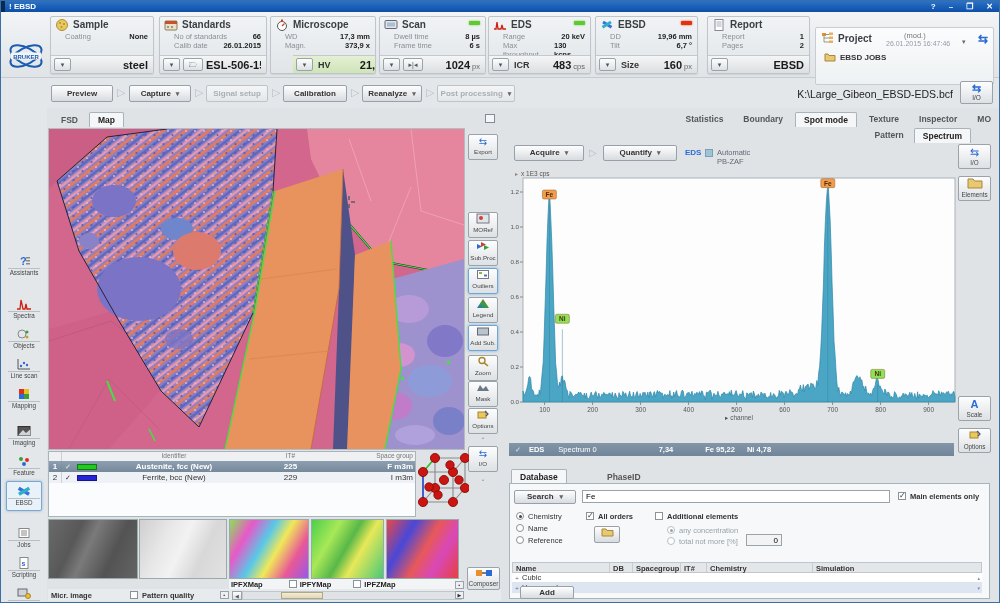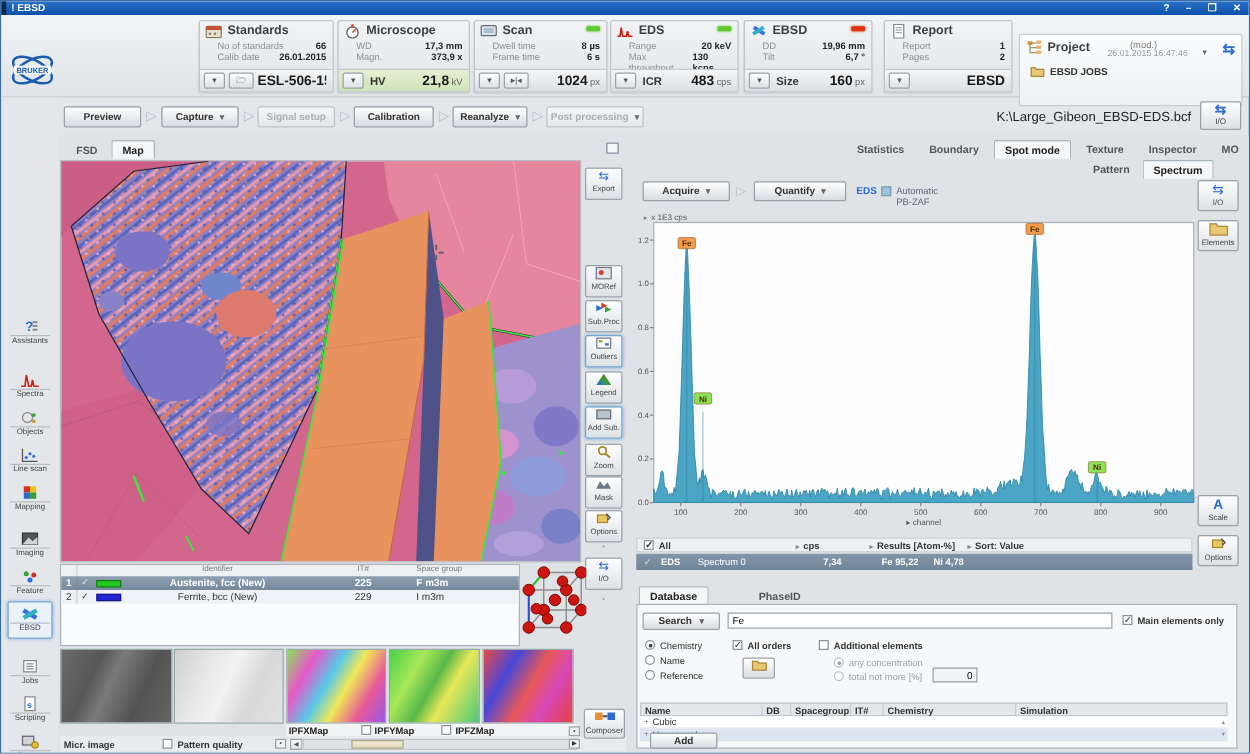--- a/index.html
+++ b/index.html
@@ -25,21 +25,21 @@
   .ptitle { font-size:10px; font-weight:bold; color:#3a3f44; }
   .picon { position:absolute; left:4px; top:2px; width:14px; height:12px; }
   .led { position:absolute; right:5px; top:4px; width:11px; height:4px; border-radius:1px; }
   .led.green { background:#5fc832; box-shadow:0 0 2px #5fc832; }
   .led.red { background:#e03410; box-shadow:0 0 2px #e03410; }
   .prow { display:flex; justify-content:space-between; padding:0 5px 0 14px; height:9px; line-height:9px; }
   .prow .pl { color:#8a8f94; font-size:7.5px; }
   .prow .pv { color:#222; font-size:7.5px; font-weight:bold; }
   .pfoot { position:absolute; left:0; bottom:0; width:100%; height:18px;
     background:linear-gradient(#f4f5f6,#dcdfe2); border-top:1px solid #c4c9cd; display:flex; align-items:center; padding:0 5px 0 3px; }
-  .pfoot.greenbg { background:linear-gradient(#e4f0d4,#cfe4b8); }
+  .pfoot.greenbg { background:linear-gradient(#e4f0d4,#cfe4b8);margin-left:22px; }
   .chevbtn { width:17px; height:13px; border:1px solid #9aa3aa; border-radius:2px;
     background:linear-gradient(#fdfdfd,#dde1e4); font-size:7px; color:#555; text-align:center; line-height:12px; margin-right:3px; }
   .chevbtn::after { content:'\25BE'; }
   .sqbtn { width:20px; height:13px; border:1px solid #9aa3aa; border-radius:2px;
     background:linear-gradient(#fdfdfd,#dde1e4); font-size:7px; color:#555; text-align:center; line-height:12px; margin-right:3px; }
   .fval { flex:1; text-align:right; font-size:11px; font-weight:bold; color:#1a1a1a; white-space:nowrap; overflow:hidden; }
   .flabel { font-size:9px; font-weight:bold; color:#333; margin-left:2px; }
   .funit { font-size:7.5px; color:#666; font-weight:normal; margin-left:2px; }
   .projpanel { position:absolute; left:814px; top:15px; width:179px; height:58px; border:1px solid #c8cdd1;
     background:linear-gradient(#fbfcfd,#eef1f3); border-radius:2px; }
@@ -83,21 +83,21 @@
   .phhdr { display:flex; height:9px; font-size:6.5px; color:#777; background:#eef0f2; }
   .phrow { display:flex; height:11px; line-height:11px; font-size:8px; align-items:center; }
   .phrow.sel { background:linear-gradient(#8d9fb0,#76899b); color:#fff; font-weight:bold; }
   .phrow.alt { background:#eef2f6; }
   .pc-num { width:13px; text-align:center; border-right:1px solid rgba(128,128,128,.3); }
   .pc-chk { width:12px; text-align:center; font-size:7px; }
   .pc-swatch { width:26px; padding:0 3px; }
   .pc-swatch i { display:block; height:6px; border:1px solid rgba(0,0,0,.4); }
   .pc-id { width:148px; text-align:center; }
   .pc-it { width:85px; text-align:center; }
-  .pc-sg { width:80px; text-align:left; }
+  .pc-sg { width:80px; text-align:right; }
   .crystal { position:absolute; left:370px; top:340px; width:52px; height:70px; }
 
   
   .thumb { position:absolute; top:411px; height:60px; border:1px solid #9aa; }
   .thumbstrip { position:absolute; top:471px; left:182px; width:232px; height:10px; background:#f2f4f6; display:flex; align-items:center; font-size:7.5px; font-weight:bold; color:#222; }
   .botlabels { position:absolute; top:481px; left:1px; width:453px; height:12px; background:#e8ebed; font-size:7.5px; }
   .cb { display:inline-block; width:8px; height:8px; border:1px solid #8a939a; background:#fff; vertical-align:-1px; position:relative; }
   .cb.on::after { content:'\2713'; position:absolute; left:0; top:-2px; font-size:8px; color:#333; }
   .rd { display:inline-block; width:8px; height:8px; border:1px solid #8a939a; border-radius:50%; background:#fff; vertical-align:-1px; position:relative; }
   .rd.on::after { content:''; position:absolute; left:2px; top:2px; width:3px; height:3px; border-radius:50%; background:#444; }
@@ -156,20 +156,37 @@
   </div>
 
   <div class="ribbon">
     <svg class="logo" viewBox="0 0 38 28">
       <ellipse cx="19" cy="14" rx="17" ry="8" fill="none" stroke="#1a5cb0" stroke-width="2" transform="rotate(28 19 14)"></ellipse>
       <ellipse cx="19" cy="14" rx="17" ry="8" fill="none" stroke="#1a5cb0" stroke-width="2" transform="rotate(-28 19 14)"></ellipse>
       <rect x="4" y="10.5" width="30" height="7" fill="#f2f4f6"></rect>
       <text x="19" y="16.5" text-anchor="middle" font-size="6" font-weight="bold" fill="#1a5cb0">BRUKER</text>
     </svg>
 
+    <div class="panel" style="left:49px;width:104px;">
+      <div class="phead"><svg class="picon" viewBox="0 0 14 12">
+            <circle cx="7" cy="6" r="5.5" fill="#e8c860" stroke="#b09030"></circle>
+            <circle cx="5" cy="4" r="1" fill="#b09030"></circle>
+            <circle cx="9" cy="5" r="1" fill="#b09030"></circle>
+            <circle cx="6.5" cy="8" r="1" fill="#b09030"></circle>
+          </svg>
+        <span class="ptitle">Sample</span></div>
+      <div class="prow">
+          <span class="pl">Coating</span>
+          <span class="pv">None</span>
+        </div>
+      <div class="pfoot">
+          <span class="chevbtn"></span>
+        <span class="fval">steel</span>
+        </div>
+    </div>
 
     <div class="panel" style="left:158px;width:108px;">
       <div class="phead"><svg class="picon" viewBox="0 0 14 12">
             <rect x="1" y="2" width="12" height="9" rx="1" fill="#e8e0c8" stroke="#8a8060"></rect>
             <rect x="1" y="2" width="12" height="3" fill="#c85030"></rect>
             <circle cx="4" cy="8" r="1" fill="#8a8060"></circle>
             <circle cx="8" cy="8" r="1" fill="#8a8060"></circle>
           </svg>
         <span class="ptitle">Standards</span></div>
       <div class="prow">
@@ -750,27 +767,20 @@
         <span class="mico"><svg width="16" height="12" viewBox="0 0 16 12">
             <path d="M1,2 L6,2 L7.5,4 L15,4 L15,11 L1,11 Z" fill="#e8c870" stroke="#a8883a"></path>
           </svg></span>
         <span class="mlab">Elements</span>
       </span>
     <span class="rbtn" style="top:288px;">
         <span class="mico" style="color:#2a6bd4;font-weight:bold;">A</span>
         <span class="mlab">Scale</span>
       </span>
 
-    <div class="resbar">
-      <span class="cb on" style="margin-left:5px;"></span>
-      <span style="margin-left:4px;">All</span>
-      <span class="col" style="margin-left:100px;">cps</span>
-      <span class="col" style="margin-left:40px;">Results [Atom-%]</span>
-      <span class="col" style="margin-left:10px;">Sort: Value</span>
-    </div>
     <div class="resrow">
       <span style="margin-left:6px;color:#c8d2da;font-size:7px;">✓</span>
       <span style="margin-left:8px;">EDS</span>
       <span style="margin-left:14px;font-weight:normal;">Spectrum 0</span>
       <span style="margin-left:62px;">7,34</span>
       <span style="margin-left:32px;">Fe 95,22</span>
       <span style="margin-left:12px;">Ni 4,78</span>
     </div>
     <span class="rbtn" style="top:320px;">
         <span class="mico"><svg width="14" height="11" viewBox="0 0 14 11">

